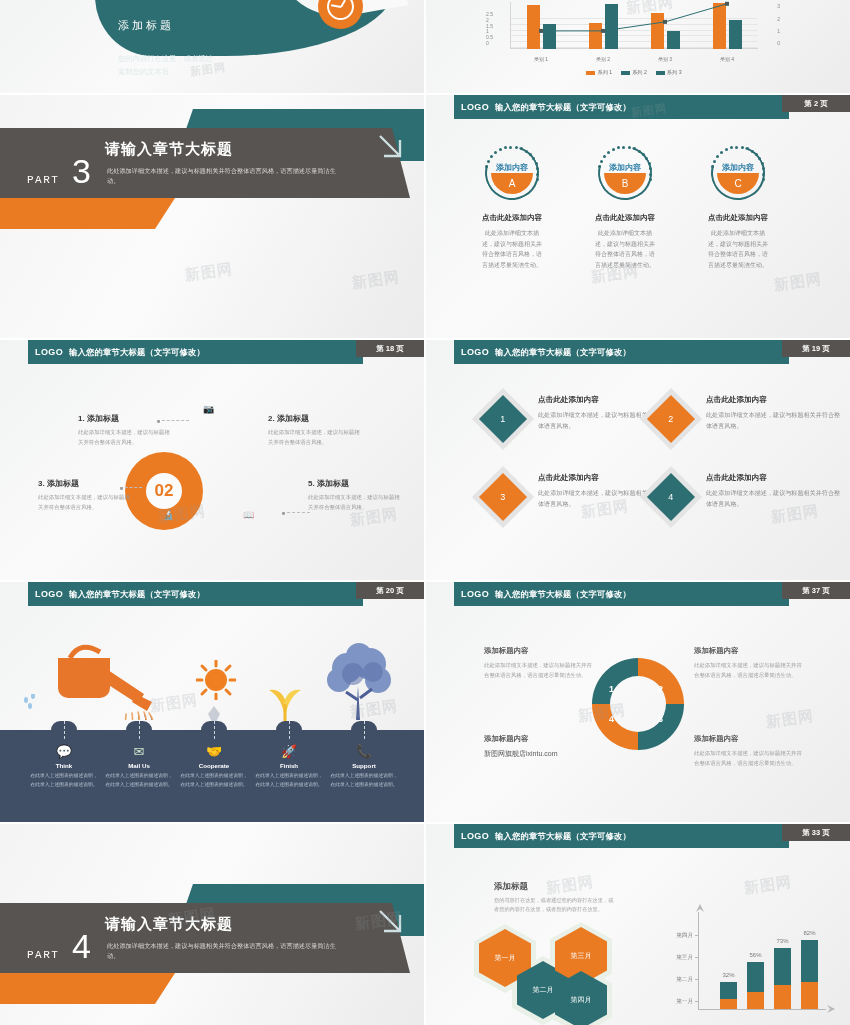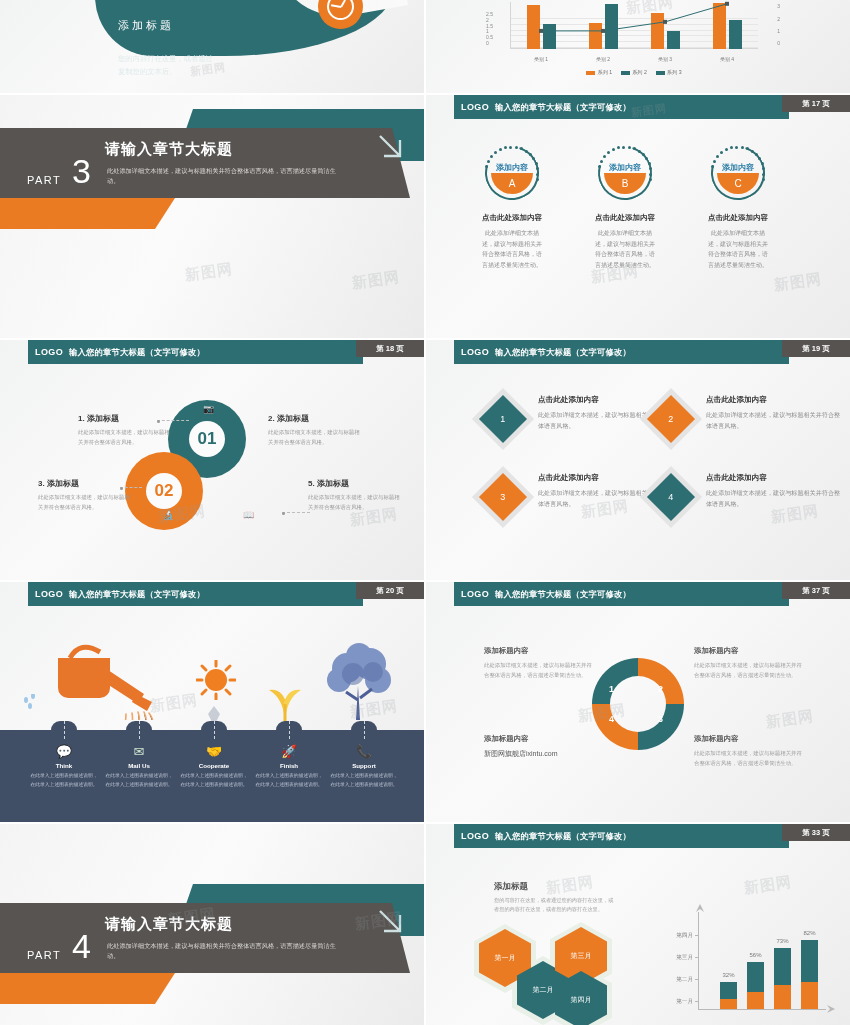--- a/index.html
+++ b/index.html
@@ -76,21 +76,21 @@
   .cb-legend { position: absolute; left: 0; right: 0; bottom: -12px; display: flex;
                justify-content: center; gap: 9px; font-size: 5.2px; color: #6f6f6f; align-items: center; }
   .cb-legend i { display: inline-block; width: 9px; height: 4px; margin-right: 2px; vertical-align: middle; }
   .cb-line { position: absolute; inset: 0; overflow: visible; }
 
   
   .pt-teal { position: absolute; background: #2d6e72; }
   .pt-gray { position: absolute; background: #575451; }
   .pt-orange { position: absolute; background: #ea7b23; }
   .pt-label { position: absolute; color: #fff; }
-  .pt-part { font-size: 11px; letter-spacing: 1.5px; }
+  .pt-part { font-size: 11px; letter-spacing: 1.5px; font-family: Liberation Mono, monospace; }
   .pt-num { font-size: 34px; font-weight: normal; line-height: .85; }
   .pt-title { font-size: 15px; font-weight: bold; letter-spacing: 1px; }
   .pt-desc { font-size: 6.2px; line-height: 1.65; color: #dedcda; max-width: 230px; }
   .pt-arrow { position: absolute; }
 
   
   .c17 { position: absolute; width: 62px; }
   .c17 .ring { position: relative; width: 62px; height: 62px; }
   .c17 .arc { position: absolute; inset: 4px; border-radius: 50%;
               border: 2.6px solid #2d6e72; border-top-color: transparent;
@@ -272,21 +272,21 @@
     </svg>
     <div class="wm" style="left:185px;top:168px;">新图网</div>
     <div class="wm" style="left:352px;top:176px;">新图网</div>
   </div>
 
   <div class="slide" style="left:426px;top:95px;width:424px;height:243px;">
     <div class="hdr">
       <span class="logo">LOGO</span>
       <span class="htitle">输入您的章节大标题（文字可修改）</span>
     </div>
-    <div class="pagebadge">第 17 页</div>
+    <div class="pagebadge">第 2 页</div>
     <div id="s17">
         <div class="c17" style="left: 55px; top: 47px;">
           <div class="ring">
             <div class="dot" style="left:4.385928516484228px;top:22.770704827334455px"></div>
             <div class="dot" style="left:6.333830371102437px;top:17.69624700677178px"></div>
             <div class="dot" style="left:9.294205002118762px;top:13.13766983270422px"></div>
             <div class="dot" style="left:13.13766983270423px;top:9.294205002118755px"></div>
             <div class="dot" style="left:17.696247006771785px;top:6.333830371102433px"></div>
             <div class="dot" style="left:22.77070482733446px;top:4.385928516484224px"></div>
             <div class="dot" style="left:28.139265137683466px;top:3.535632096381079px"></div>
@@ -362,23 +362,20 @@
     <div class="wm sm" style="left:205px;top:8px;">新图网</div>
   </div>
 
   <div class="slide" style="left:0;top:340px;width:424px;height:240px;">
     <div class="hdr">
       <span class="logo">LOGO</span>
       <span class="htitle">输入您的章节大标题（文字可修改）</span>
     </div>
     <div class="pagebadge">第 18 页</div>
 
-    <div class="ring18" style="left:168px;top:60px;width:78px;height:78px;background:#2d6e72;">
-      <div class="hole" style="left:21px;top:21px;width:36px;height:36px;color:#2d6e72;">01</div>
-    </div>
     <div class="ring18" style="left:125px;top:112px;width:78px;height:78px;background:#ea7b23;">
       <div class="hole" style="left:21px;top:21px;width:36px;height:36px;color:#ea7b23;">02</div>
     </div>
     <div class="s18ico" style="left:203px;top:64px;">📷</div>
     <div class="s18ico" style="left:163px;top:170px;">🔬</div>
     <div class="s18ico" style="left:243px;top:170px;">📖</div>
 
     <div class="s18txt" style="left:78px;top:73px;">
       <h4>1. 添加标题</h4>
       <p>此处添加详细文本描述，建议与标题相关并符合整体语言风格。</p>

